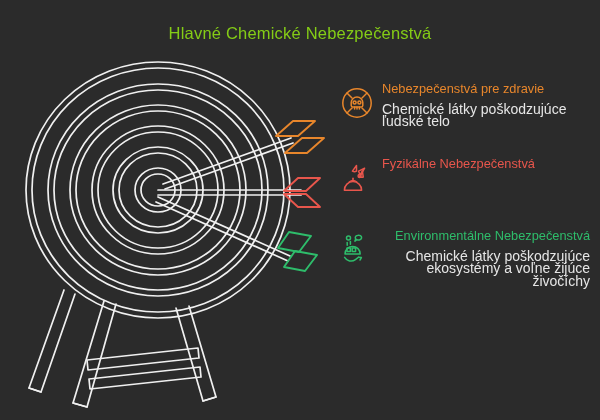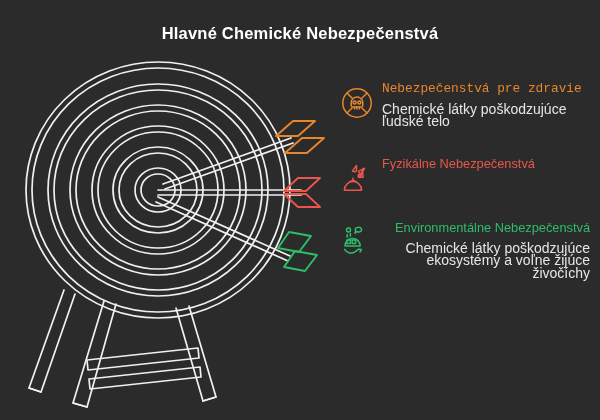--- a/index.html
+++ b/index.html
@@ -18,23 +18,23 @@
     position: relative;
     width: 600px;
     height: 420px;
   }
   .title {
     position: absolute;
     top: 24px;
     left: 0;
     width: 600px;
     text-align: center;
-    color: #ffffff;
+    color: #84cc16;
     font-size: 16.5px;
-    font-weight: bold;
+    font-weight: normal;
     letter-spacing: 0.2px;
   }
   .target-art {
     position: absolute;
     left: 8px;
     top: 58px;
     width: 330px;
     height: 350px;
   }
   .items {
@@ -68,27 +68,27 @@
     margin: 0 0 6px 0;
     font-weight: normal;
   }
   .item-desc {
     font-size: 14px;
     line-height: 12.4px;
     color: #e6e6e6;
     margin: 0;
     max-width: 208px;
   }
-  .h-health  { color: #e8862b; font-family: Liberation Mono, monospace; }
+  .h-health  { color: #e8862b; }
   .h-physical{ color: #e8564c; }
   .h-env     { color: #2ebd6b; }
 
   
   .item.row-health   { margin-top: 2px;  margin-bottom: 28px; }
-  .item.row-physical { margin-bottom: 20px; }
+  .item.row-physical { margin-bottom: 28px; }
   .item.row-env      { margin-bottom: 0; text-align: right; }
 </style>
 </head>
 <body>
 
 <div id="infographic">
 
   <div class="title">Hlavné Chemické Nebezpečenstvá</div>
 
   <div class="target-art">

